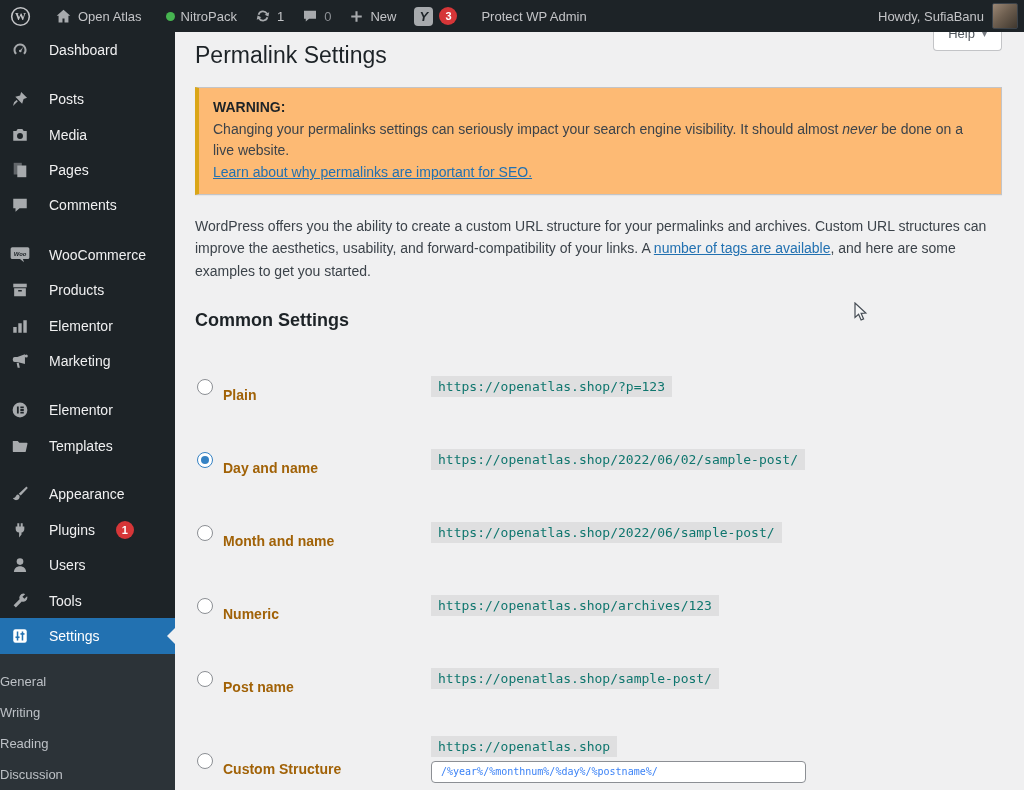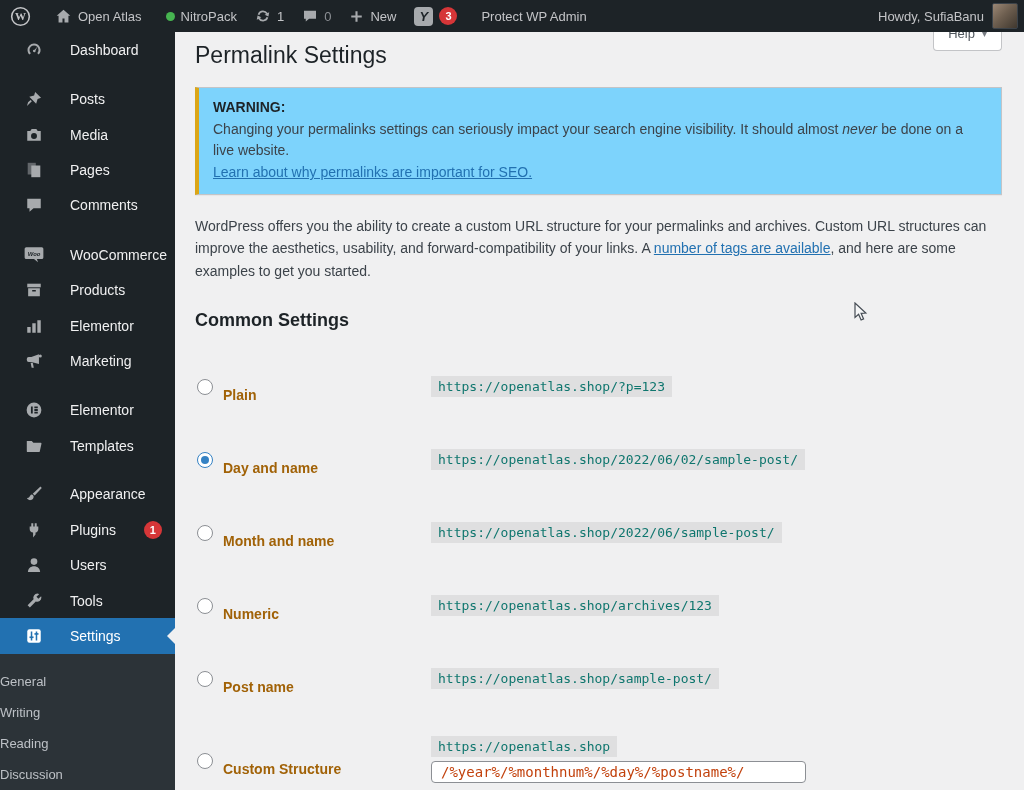--- a/index.html
+++ b/index.html
@@ -18,42 +18,42 @@
     font-weight:700; font-style:italic; font-size:13px; display:flex; align-items:center; justify-content:center; }
   .red-badge { min-width:18px; height:18px; border-radius:50%; background:#d63638; color:#fff;
     font-size:11px; font-weight:700; display:flex; align-items:center; justify-content:center; padding:0 4px; }
   .ab-right { margin-left:auto; display:flex; align-items:center; gap:8px; padding-right:6px; height:32px; }
   .avatar { width:26px; height:26px; border-radius:2px;
     background:linear-gradient(135deg,#9b8775 0%,#6e5f50 45%,#3f372e 100%); border:1px solid #3c434a; }
 
   
   .sidebar { position:fixed; top:32px; left:0; width:175px; height:758px; background:#1d2327;
     color:#f0f0f1; font-size:14px; z-index:50; display:flex; flex-direction:column; }
-  .menu-item { display:flex; align-items:center; gap:26px; height:36px; padding-left:24px;
+  .menu-item { display:flex; align-items:center; gap:19px; height:36px; padding-left:10px;
     color:#f0f0f1; cursor:pointer; position:relative; }
   .menu-item .ico { width:20px; display:flex; justify-content:center; color:#a7aaad; }
   .menu-gap { height:14px; }
   .menu-item.current { background:#2271b1; color:#fff; }
   .menu-item.current .arrow { position:absolute; right:0; top:50%; margin-top:-8px; width:0; height:0;
     border-top:8px solid transparent; border-bottom:8px solid transparent; border-right:8px solid #f0f0f1; }
   .badge-pill { min-width:18px; height:18px; border-radius:50%; background:#d63638; color:#fff;
     font-size:11px; font-weight:700; display:flex; align-items:center; justify-content:center; margin-left:2px; }
   .submenu { background:#2c3338; flex:1; padding-top:12px; }
   .submenu-item { height:31px; display:flex; align-items:center; 
     color:#bdc1c6; font-size:13px; cursor:pointer; }
 
   
   .content { position:absolute; left:175px; top:32px; width:849px; height:758px;
     background:#f0f0f1; padding:0 22px 12px 20px; color:#3c434a; font-size:14px; }
   .help-btn { position:absolute; top:-13px; right:22px; z-index:1; background:#fff;
     border:1px solid #c3c4c7; border-top:none; border-radius:0 0 4px 4px; padding:7px 14px 9px;
     color:#50575e; font-size:13px; display:flex; align-items:center; gap:7px; cursor:pointer; }
   .caret { font-size:10px; color:#787c82; }
   h1.page-title { font-size:23px; font-weight:400; color:#1d2327; padding:10px 0 4px; }
-  .warning-box { margin-top:14px; background:#7dd3fc; border:1px solid #c3c4c7;
+  .warning-box { margin-top:14px; background:#fdba74; border:1px solid #c3c4c7;
     border-left:4px solid #dba617; padding:9px 14px 10px; line-height:1.55; color:#3c434a;
     box-shadow:0 1px 1px rgba(0,0,0,.04); }
   .warning-box .w-head { font-weight:700; color:#1d2327; }
   .warning-box em { font-style:italic; }
   a.link { color:#2271b1; text-decoration:underline; cursor:pointer; }
   .intro { margin-top:20px; line-height:1.6; max-width:805px; }
   h2.section-h { margin-top:28px; font-size:18px; font-weight:600; color:#1d2327; }
 
   .options { margin-top:40px; }
   .opt-row { display:flex; align-items:center; margin-bottom:41px; }
@@ -64,22 +64,22 @@
     flex-shrink:0; position:relative; cursor:pointer; }
   .radio.checked { border-color:#3582c4; }
   .radio.checked::after { content:""; position:absolute; left:3px; top:3px; width:8px; height:8px;
     border-radius:50%; background:#3582c4; }
   .opt-label { font-weight:600; color:#a16207; cursor:pointer;margin-top:16px; }
   code.ex { font-family:"DejaVu Sans Mono", monospace; font-size:13px; background:rgba(0,0,0,.07);
     padding:3px 7px; color:#0f766e; white-space:nowrap; }
   .custom-right { display:flex; flex-direction:column; align-items:flex-start; }
   .custom-right code.ex { margin-bottom:4px; }
   .struct-input { width:375px; height:22px; border:1px solid #8c8f94; border-radius:4px;
-    background:#fff; padding:0 9px; font-family:"DejaVu Sans Mono", monospace; font-size:14px;
-    color:#c2410c; }
+    background:#fff; padding:0 9px; font-family:"DejaVu Sans Mono", monospace; font-size:10px;
+    color:#3b82f6; }
   .tags-label { margin:8px 0 10px; color:#3c434a; }
   .tags-row { display:flex; gap:9px; }
   .tag-btn { font-size:13px; padding:6px 12px; border-radius:3px; cursor:pointer;
     color:#2271b1; background:#fff; border:1px solid #8cb1cd; }
   .tag-btn.used { background:#e4e4e6; border:1px solid #646970; box-shadow:inset 0 1px 2px rgba(0,0,0,.08); }
 
   .cursor { position:fixed; left:854px; top:302px; z-index:300; pointer-events:none; }
 </style>
 </head>
 <body>

